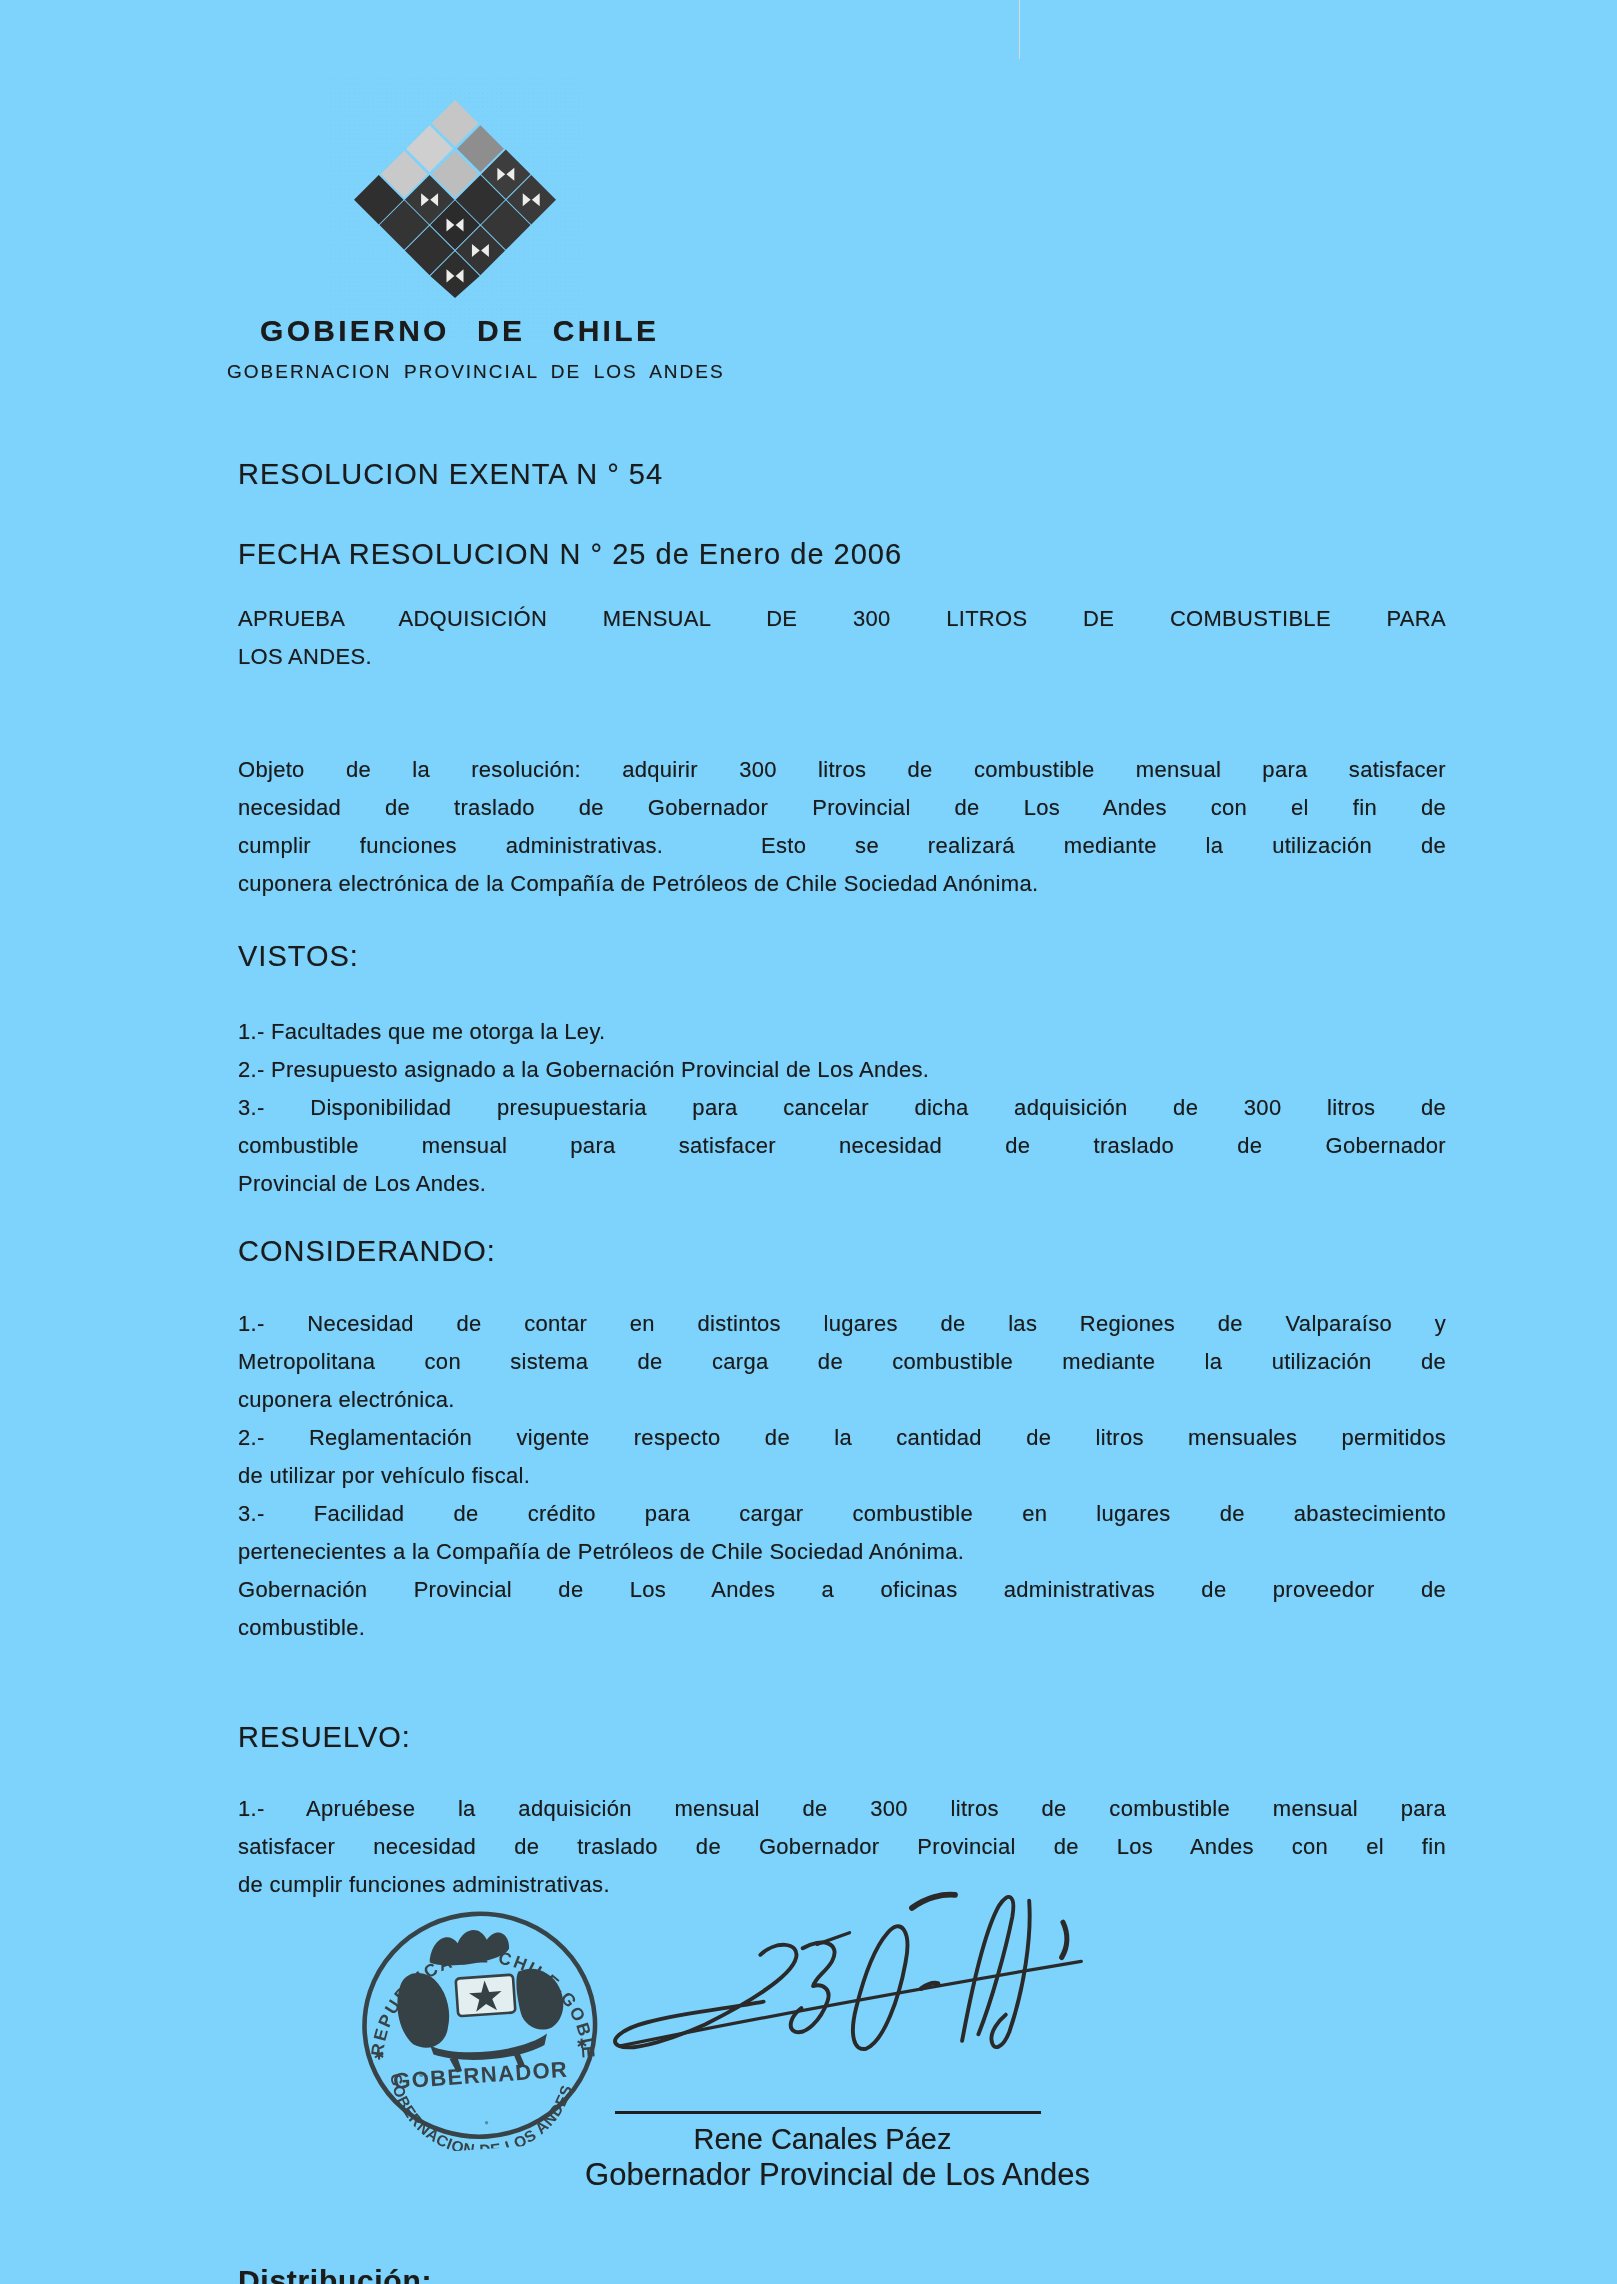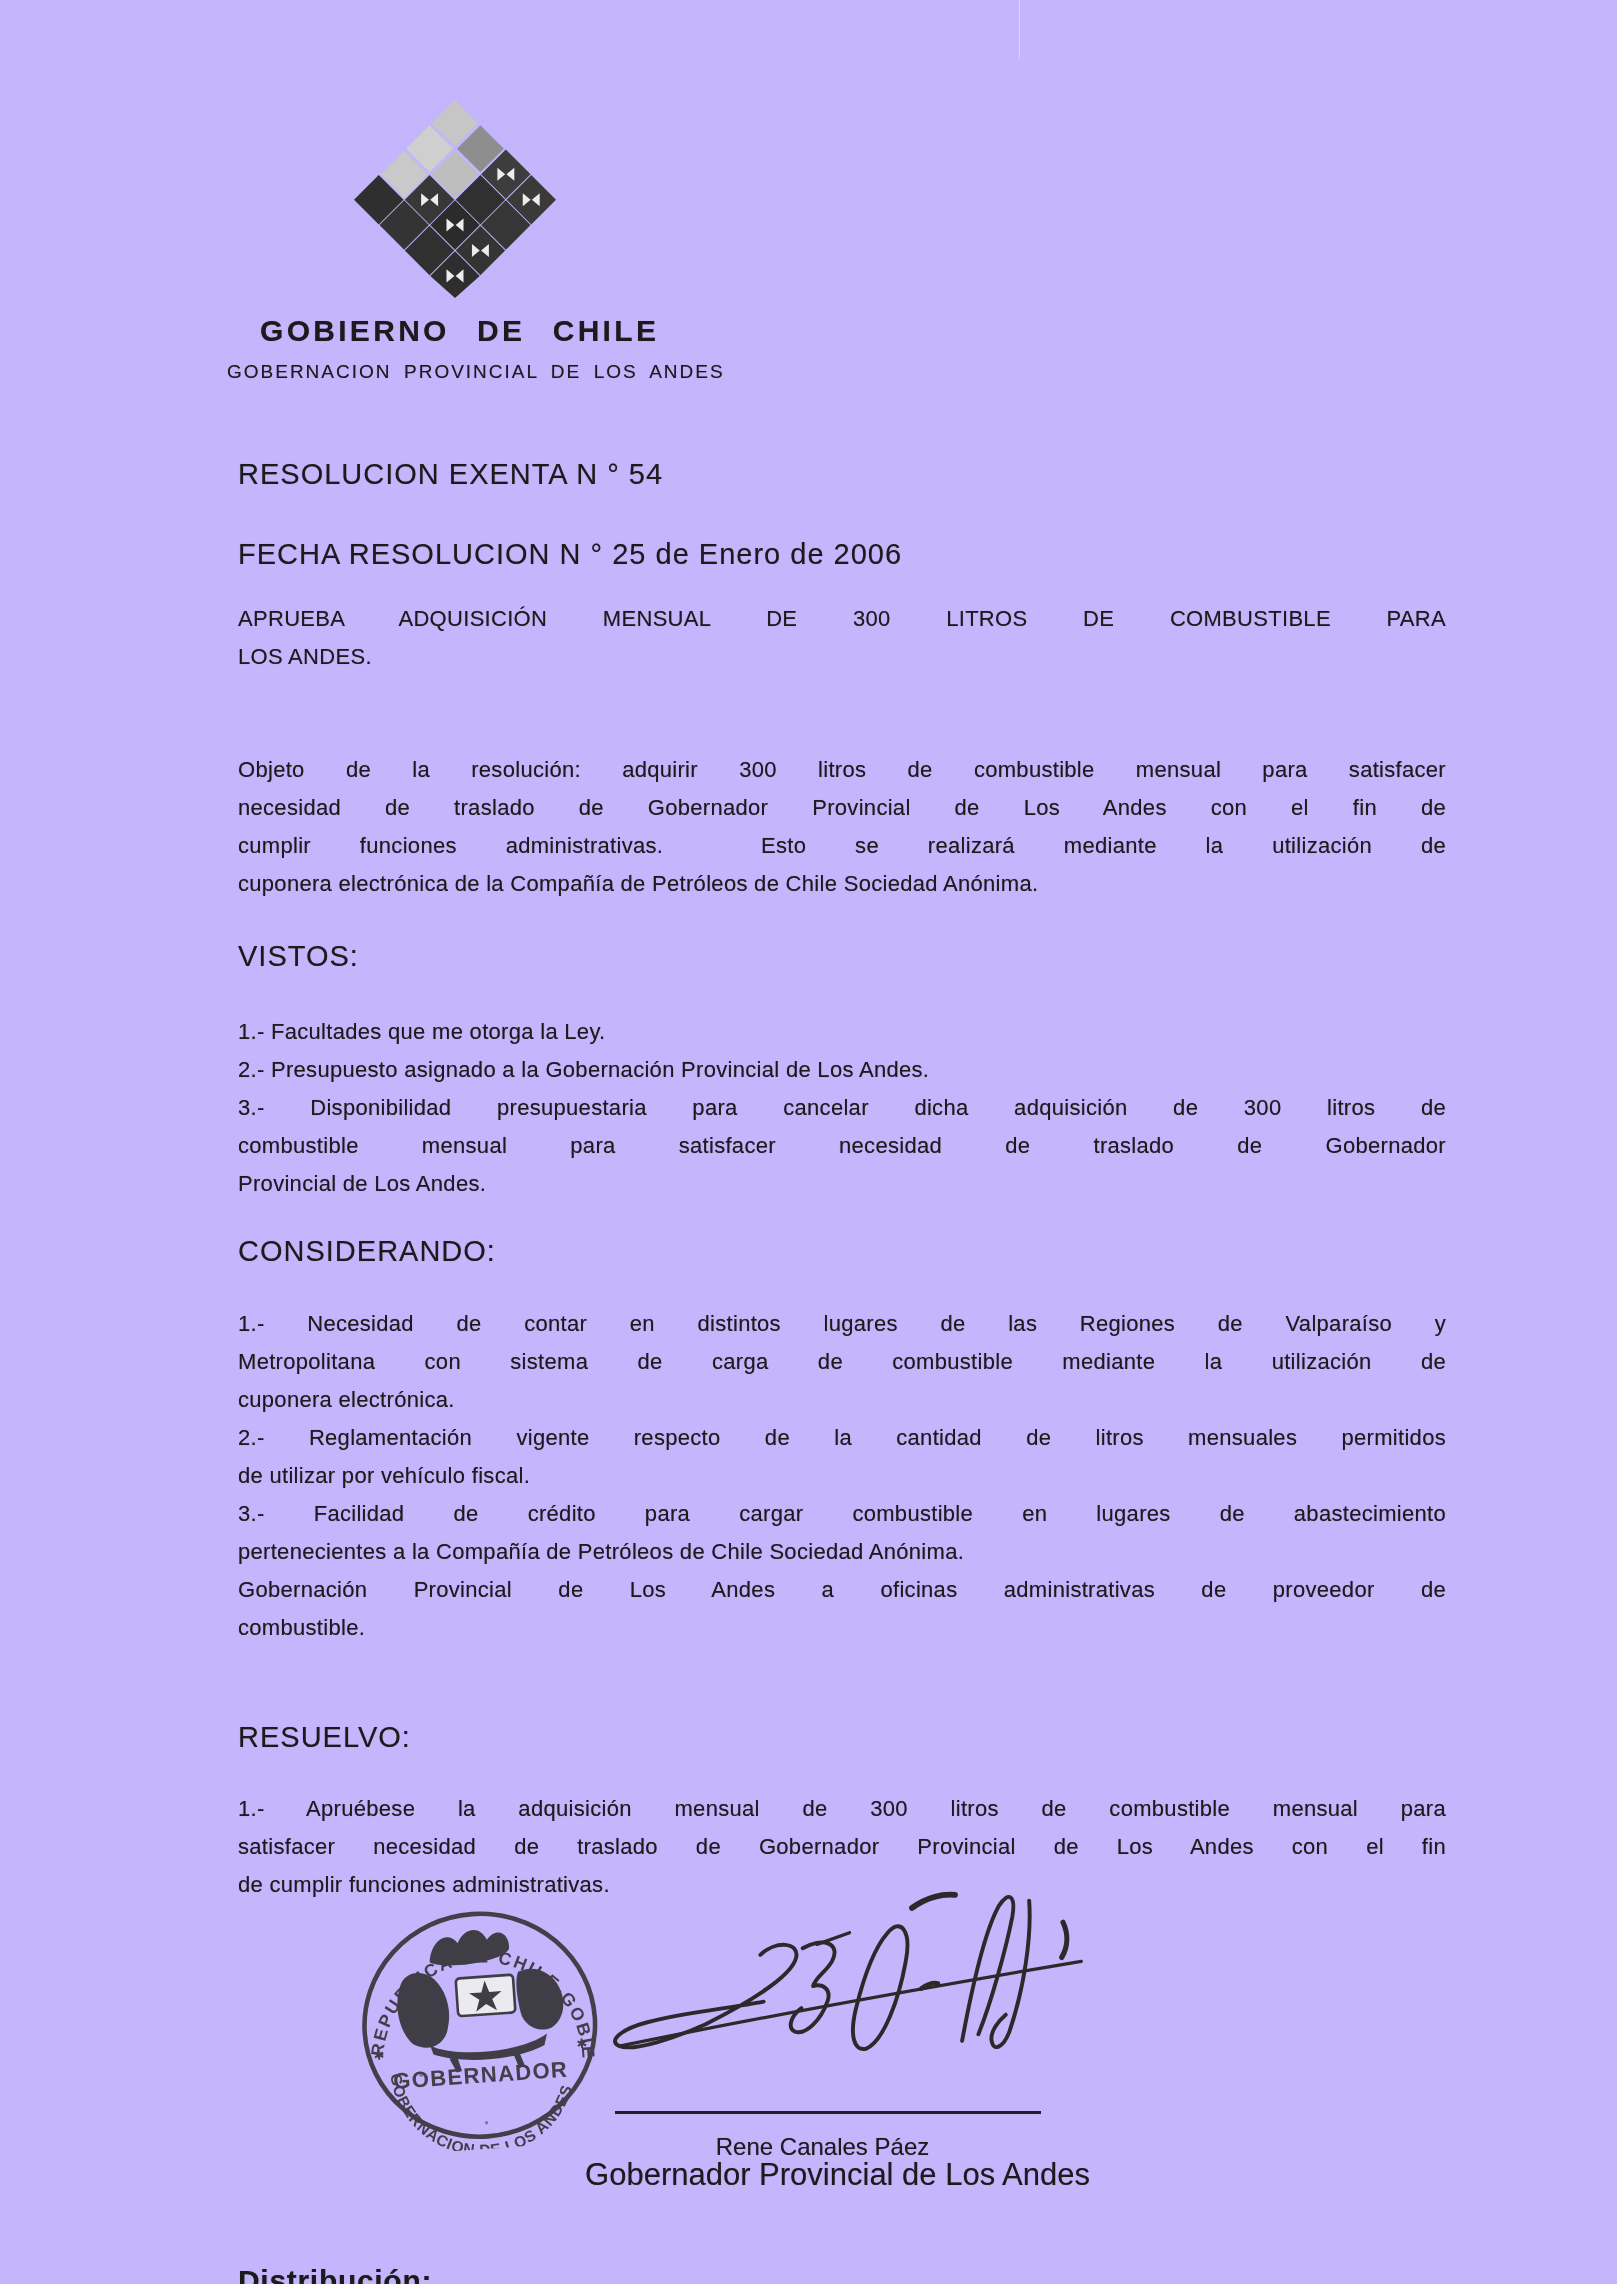--- a/index.html
+++ b/index.html
@@ -1,20 +1,20 @@
 <!DOCTYPE html>
 <html style="font-size:10.4px"><head>
 <meta charset="utf-8">
 <style>
   html,body{margin:0;padding:0;}
   body{background:#e8e8e6;}
   .page{
     position:relative;
     width:1618px;height:2284px;
-    background:#c4b5fd;
+    background:#7dd3fc;
     overflow:hidden;
     font-family:"Liberation Sans", sans-serif;
     color:#1b1b1b;
   }
   .txt{ text-shadow:0 0 0.7px rgba(25,25,25,.45); }
 
   
   .halftone{
     position:absolute;left:329px;top:77px;width:256px;height:261px;
     background-image:radial-gradient(#8f8f8f 0.7px, transparent 0.8px);
@@ -46,21 +46,21 @@
   .j{text-align:justify;text-align-last:justify;}
   .last{text-align:left;text-align-last:left;}
 
   
   .sig-rule{
     position:absolute;left:615px;top:2111px;width:426px;height:3.3px;
     background:#1f1f1f;
   }
   .sig-name{
     position:absolute;left:568px;top:2121px;width:509px;
-    font-size:24px;line-height:36px;text-align:center;white-space:nowrap;margin-top:8px;
+    font-size:29px;line-height:36px;text-align:center;white-space:nowrap;
   }
   .sig-title{
     position:absolute;left:555px;top:2157px;width:535px;
     font-size:31px;line-height:36px;text-align:right;white-space:nowrap;
   }
   .stamp{position:absolute;left:356px;top:1908px;transform:rotate(-4deg);}
   .signature{position:absolute;left:607px;top:1878px;}
 
   .footer-dist{
     position:absolute;left:238px;top:2264px;

